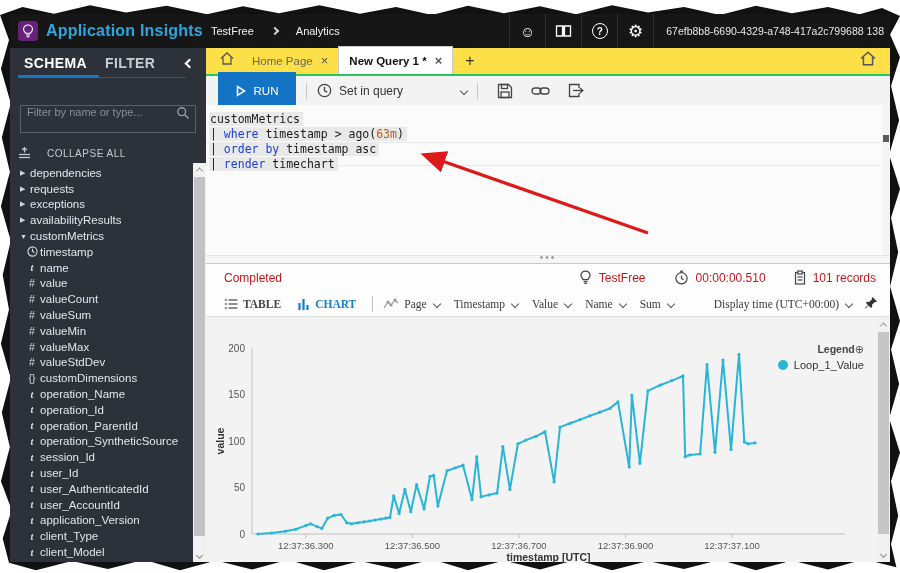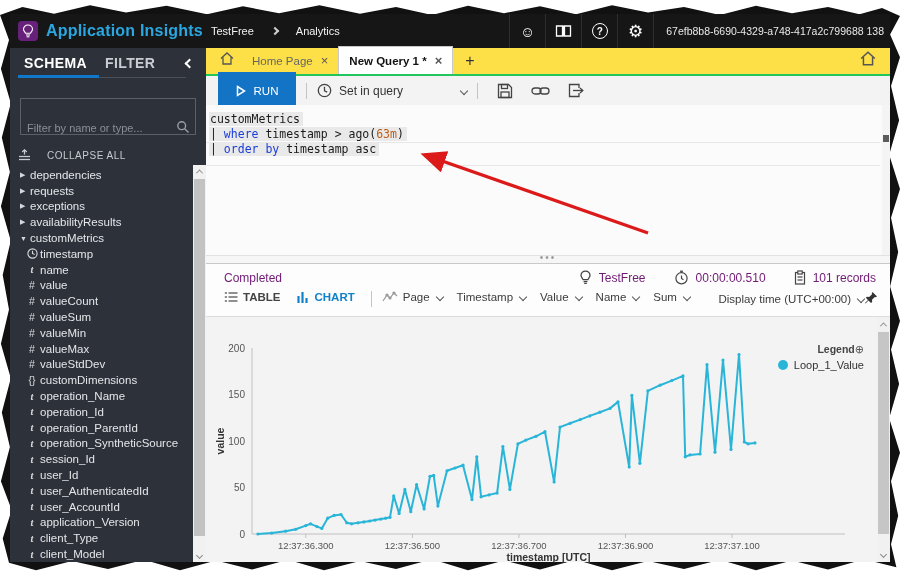--- a/index.html
+++ b/index.html
@@ -35,21 +35,21 @@
   .sidebar { width:196px; background:#2c313a; color:#e4e6e9; display:flex; flex-direction:column; flex:0 0 196px; }
   .sb-tabs { display:flex; align-items:center; height:30px; padding:0 6px 0 14px; }
   .sb-tab { font-size:14px; font-weight:bold; letter-spacing:.4px; color:#c9cdd3; flex:1; cursor:pointer;
     height:30px; display:flex; align-items:center; position:relative; }
   .sb-tab.active { color:#fff; }
   .sb-tab.active::after { content:""; position:absolute; left:-6px; right:6px; bottom:0; height:3px; background:#1177c9; }
   .sb-tab.inactive::after { content:""; position:absolute; left:-6px; right:0; bottom:0; height:1px; background:#4a4f58; }
   .sb-collapse { width:14px; color:#fff; font-size:11px; cursor:pointer; }
   .chev-left { width:7px; height:7px; border-left:2px solid #fff; border-bottom:2px solid #fff;
     transform:rotate(45deg); display:inline-block; }
-  .sb-search { margin:20px 10px 6px 10px; border:1px solid #5a6069; height:37px; display:flex; align-items:flex-end; }
+  .sb-search { margin:27px 10px 6px 10px; border:1px solid #5a6069; height:28px; display:flex; align-items:flex-start; }
   .sb-search input { flex:1; background:transparent; border:none; outline:none; color:#cfd3d9;
     font-size:11px; padding:0 6px; font-family:"Liberation Sans",sans-serif; }
   .sb-search input::placeholder { color:#8a9097; }
   .sb-search svg { stroke:#9aa0a8; fill:none; stroke-width:1.4; margin-right:5px; }
   .sb-collapseall { display:flex; align-items:center; gap:16px; padding:8px 0 4px 8px; color:#c7cbd1;
     font-size:10px; letter-spacing:.5px; cursor:pointer; }
   .sb-collapseall svg { stroke:#c7cbd1; fill:none; stroke-width:1.3; }
   .sb-treewrap { position:relative; flex:1; overflow:hidden; }
   .sb-tree { position:absolute; inset:0 13px 0 0; padding-top:2px; }
   .trow { display:flex; align-items:center; height:15.8px; font-size:11.5px; cursor:pointer; white-space:nowrap; }
@@ -99,34 +99,34 @@
   .code .num { color:#c05c12; }
   .ed-scroll { position:absolute; top:0; right:0; bottom:0; width:8px; background:#f4f4f4; }
   .ed-thumb { position:absolute; top:30px; left:1px; right:1px; height:7px; background:#5b5b5b; }
   #arrow-svg { position:absolute; inset:0; pointer-events:none; }
 
   .splitter { height:8px; background:#f6f6f6; border-top:1px solid #e2e2e2; display:flex;
     align-items:center; justify-content:center; cursor:row-resize; flex:0 0 8px; }
   .splitter .dots { color:#9a9a9a; font-size:10px; letter-spacing:2px; line-height:4px; margin-top:-3px; }
 
   .results { flex:1; display:flex; flex-direction:column; border-top:1px solid #c9c9c9; min-height:0; background:#fdfdfd; }
-  .status-row { height:27px; display:flex; align-items:center; padding:0 14px 0 18px; font-size:12px; color:#701a75; flex:0 0 27px; }
+  .status-row { height:27px; display:flex; align-items:center; padding:0 14px 0 18px; font-size:12px; color:#b91c1c; flex:0 0 27px; }
   .status-right { margin-left:auto; display:flex; align-items:center; gap:7px; }
   .status-right svg { stroke:#444; fill:none; stroke-width:1.2; }
   .st-gap { width:14px; }
-  .ctrl-row { height:26px; display:flex; align-items:flex-start; padding:0 12px 0 18px; font-size:11.5px;
-    color:#444; border-bottom:1px solid #dcdcdc; flex:0 0 26px; }
+  .ctrl-row { height:26px; display:flex; align-items:center; padding:0 12px 0 18px; font-size:11.5px;
+    color:#444; border-bottom:1px solid #dcdcdc; flex:0 0 26px;font-family:Liberation Serif, serif; }
   .ctrl { display:flex; align-items:center; gap:5px; margin-right:16px; cursor:pointer; font-weight:bold; }
   .ctrl svg { stroke:#555; fill:none; stroke-width:1.3; }
   .ctrl.active { color:#1081ca; }
   .ctrl.active svg { stroke:#1081ca; }
   .dd { display:flex; align-items:center; gap:5px; margin-right:14px; cursor:pointer; color:#3b3b3b; }
   .dd .chev-dn { margin-left:2px; }
   .dd svg { stroke:#9a9a9a; fill:none; stroke-width:1.2; }
-  .ctrl-right { margin-left:auto; display:flex; align-items:center; }
+  .ctrl-right { margin-left:auto; display:flex; align-items:center; gap:12px; }
   .pin svg { fill:#333; stroke:none; }
 
   .chartwrap { flex:1; position:relative; background:#f3f3f3; min-height:0; }
   #chart-svg { position:absolute; left:0; top:0; }
   .legend { position:absolute; top:26px; right:26px; text-align:right; font-size:11px; color:#333; }
   .legend .ltitle { font-size:10.5px; color:#444; cursor:pointer; }
   .legend .expand { font-size:11px; color:#555; }
   .legend .lrow { display:flex; align-items:center; gap:6px; margin-top:3px; cursor:pointer; }
   .ldot { width:10px; height:10px; border-radius:50%; }
   .res-scroll { position:absolute; top:0; right:0; bottom:0; width:13px; background:#f1f1f1; }
@@ -400,20 +400,21 @@
         </div>
       </div>
 
       <div class="editor">
         <div class="ed-line-rule" style="top:37px"></div>
         <div class="ed-line-rule" style="top:60px"></div>
         <div class="code" id="code">
             <div><span class="hl"><span>customMetrics</span></span></div>
             <div><span class="hl"><span>| </span><span class="kw">where</span><span> timestamp &gt; ago(</span><span class="num">63m</span><span>)</span></span></div>
             <div><span class="hl"><span>| </span><span class="kw">order by</span><span> timestamp asc</span></span></div>
+            <div><span class="hl"><span>| </span><span class="kw">render</span><span> timechart</span></span></div>
           </div>
         <svg id="arrow-svg" width="100%" height="100%">
             <defs>
               <marker id="ah" markerWidth="9" markerHeight="8" refX="6.5" refY="3.5" orient="auto">
                 <path d="M0,0 L8,3.5 L0,7 Z" fill="#dd1a1a"></path>
               </marker>
             </defs>
             <line x1="442" y1="128" x2="219" y2="50" stroke="#dd1a1a" stroke-width="3.2" marker-end="url(#ah)"></line>
           </svg>
         <div class="ed-scroll">

